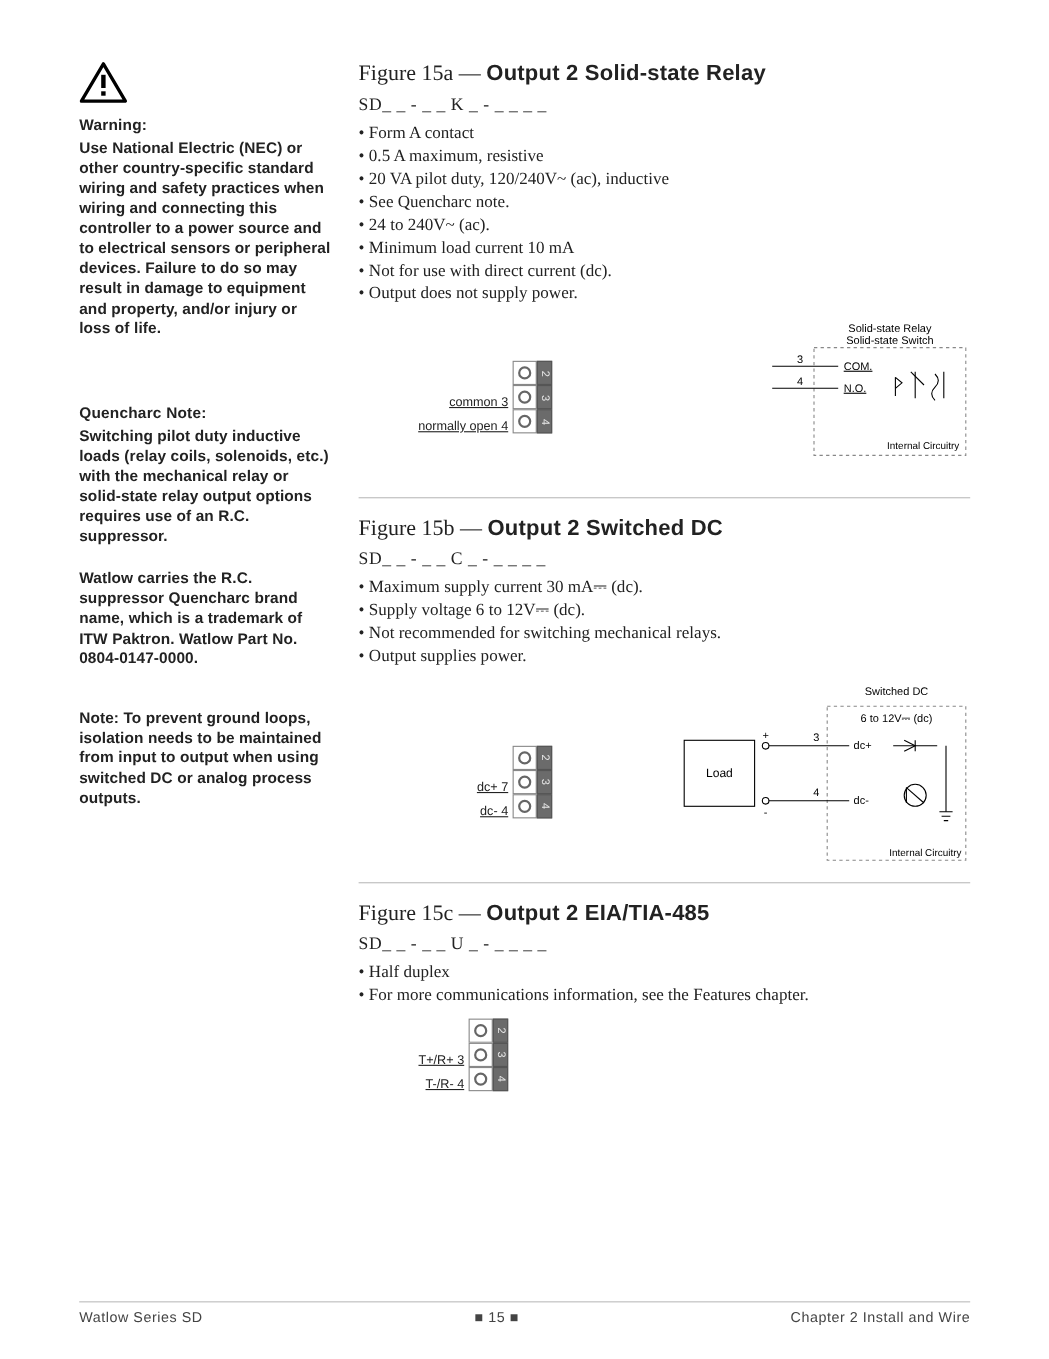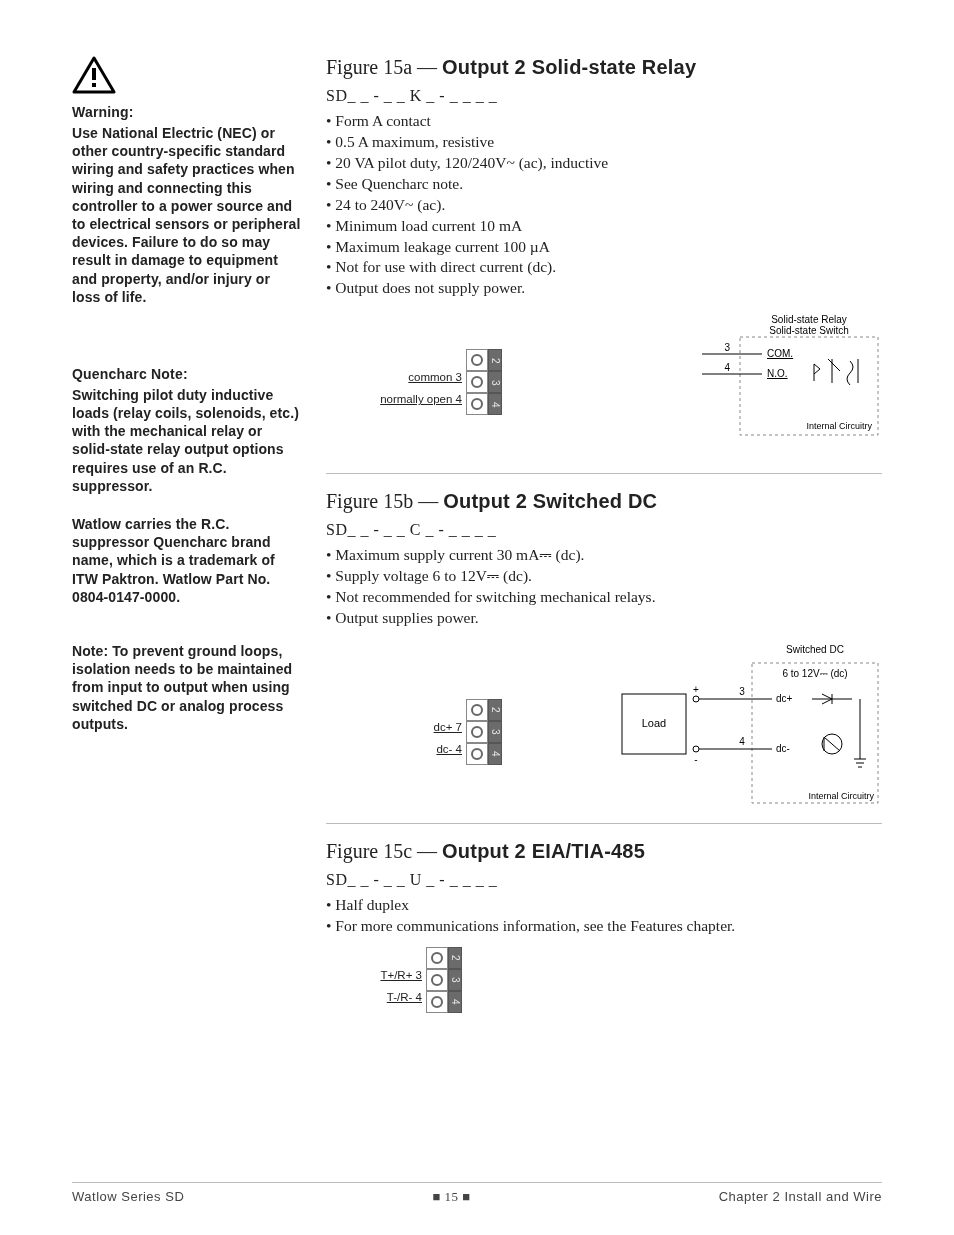--- a/index.html
+++ b/index.html
@@ -16,31 +16,31 @@
   .main { flex: 1; }
   .fig-title { font-family: Georgia, serif; font-size: 20px; margin-bottom: 8px; }
   .fig-title .lead { font-weight: 400; }
   .fig-title .bold { font-weight: 700; font-family: "Helvetica Neue", Arial, sans-serif; letter-spacing: .2px; }
   .partno { font-family: Georgia, serif; font-size: 16px; margin-bottom: 6px; letter-spacing: .5px; }
   ul.spec { list-style: none; margin: 0 0 10px 0; }
   ul.spec li { font-size: 15.5px; line-height: 1.35; }
   ul.spec li::before { content: "• "; }
   .diagrams { position: relative; height: 150px; }
   .hr { border: 0; border-top: 1px solid #bbb; margin: 14px 0 16px 0; }
-  .tb-row { display: flex; align-items: flex-start; height: 22px; }
+  .tb-row { display: flex; align-items: flex-end; height: 22px; }
   .tb-label { font-family: Arial, sans-serif; font-size: 11.5px; text-align: right; min-width: 100px; padding-right: 4px; text-decoration: underline; }
   .tb-cell { width: 22px; height: 22px; border: 1px solid #888; display:flex; align-items:center; justify-content:center; background:#fff; }
   .tb-cell-num { width: 14px; height: 22px; border:1px solid #555; background:#6b6b6b; color:#e6e6e6; font-family: Arial; font-size:10px; display:flex; align-items:center; justify-content:center; writing-mode: vertical-rl; }
   .tb-circle { width:12px; height:12px; border-radius:50%; border:2px solid #666; }
   .schem { position:absolute; right:0; top:0; }
   .diagrams2 { position: relative; height: 170px; }
   .diagrams3 { position: relative; height: 70px; }
   .tb-wrap { position:absolute; }
   .footer { position:absolute; left:72px; right:72px; bottom:30px; border-top:1px solid #bbb; padding-top:6px; display:flex; justify-content:space-between; font-family: Arial, sans-serif; font-size:13px; color:#444; letter-spacing:.5px; }
-  .footer .mid { font-family: Liberation Serif, serif; }
+  .footer .mid { font-family: Liberation Sans, sans-serif; }
 </style>
 </head>
 <body>
 
 <div class="page">
   <div class="cols">
 
     <aside class="side">
       <div class="warn-icon">
         <svg width="44" height="38" viewBox="0 0 44 38">
@@ -71,21 +71,20 @@
           <span class="lead">Figure 15a — </span><span class="bold">Output 2 Solid-state Relay</span>
         </h2>
         <div class="partno">SD_  _  -  _  _  K  _  -  _  _  _  _</div>
         <ul class="spec">
           <li>Form A contact</li>
           <li>0.5 A maximum, resistive</li>
           <li>20 VA pilot duty, 120/240V~ (ac), inductive</li>
           <li>See Quencharc note.</li>
           <li>24 to 240V~ (ac).</li>
           <li>Minimum load current 10 mA</li>
-          <li>Maximum leakage current 100 µA</li>
           <li>Not for use with direct current (dc).</li>
           <li>Output does not supply power.</li>
         </ul>
 
         <div class="diagrams">
           <div class="tb-wrap" style="left:40px; top:40px;">
             <div class="tb-row">
               <span class="tb-label" style="text-decoration:none"></span>
               <span class="tb-cell">
                   <span class="tb-circle"></span>

